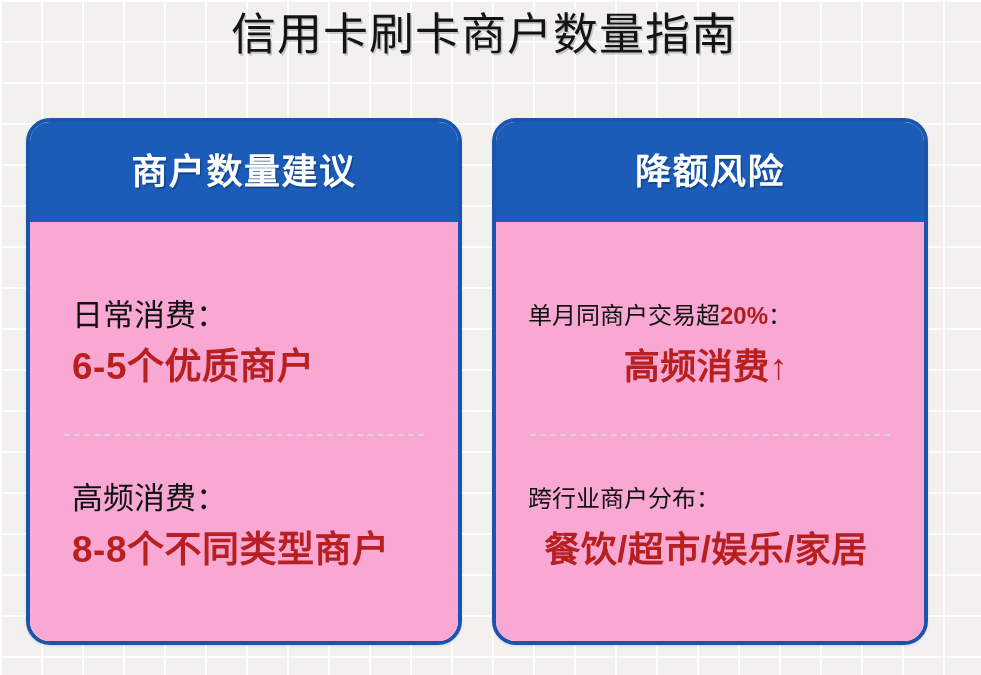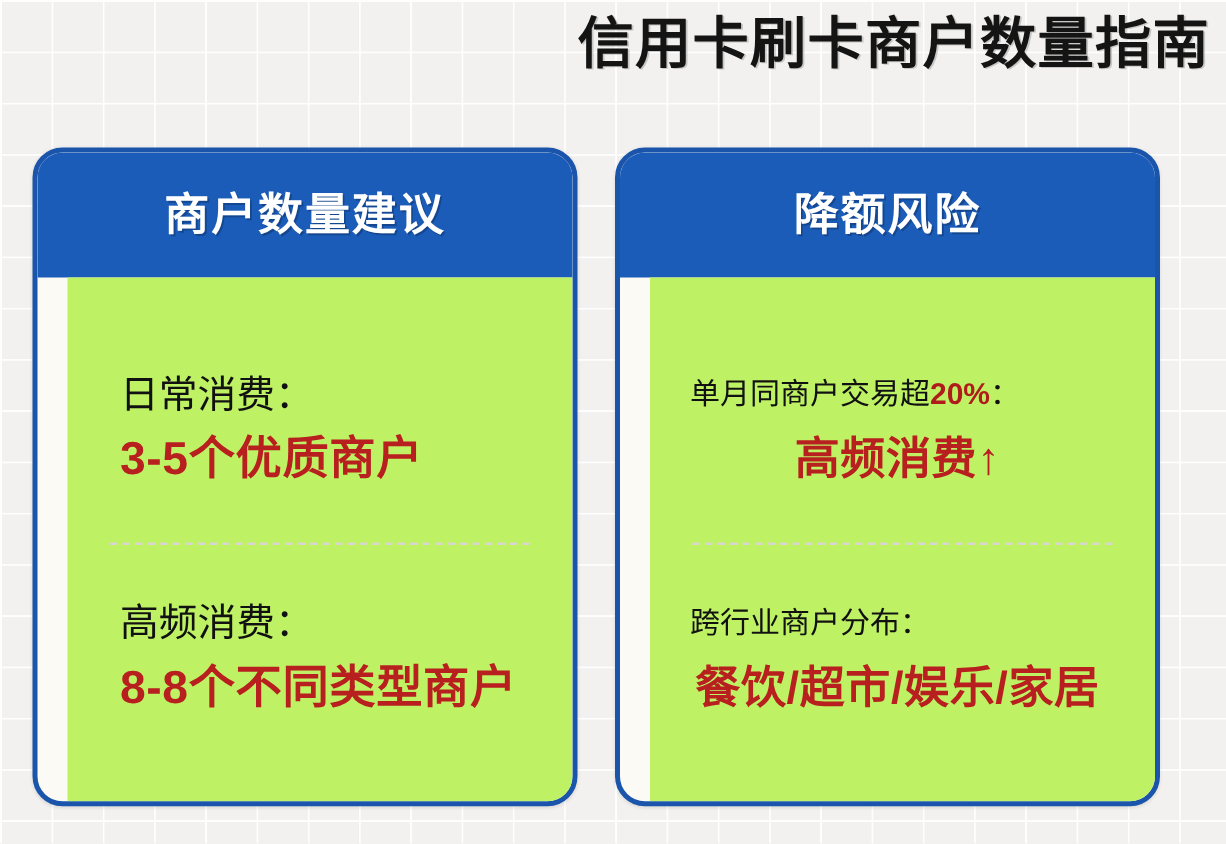--- a/index.html
+++ b/index.html
@@ -32,24 +32,24 @@
     background-position: 0 0, 0 0, 0 0, 0 0;
     box-sizing: border-box;
   }
 
   
   .page-title {
     position: absolute;
     top: 4px;
     left: 0;
     width: 968px;
-    text-align: right;
+    text-align: center;
     font-size: 45px;
     line-height: 62px;
-    font-weight: 700;
+    font-weight: 400;
     color: #141414;
     letter-spacing: 1px;
     text-shadow: 1.5px 1.5px 0 rgba(120,120,120,0.35);
     white-space: nowrap;
   }
 
   
   .cards {
     position: absolute;
     top: 118px;
@@ -87,26 +87,25 @@
     font-size: 36px;
     font-weight: 700;
     letter-spacing: 1.5px;
     line-height: 44px;
     text-shadow: 1.5px 1.5px 0 rgba(0,0,0,0.22);
     white-space: nowrap;
   }
 
   .card-body {
     flex: 1 1 auto;
-    background: #bef264;
+    background: #f9a8d4;
     display: flex;
     flex-direction: column;
     padding: 30px 0 24px 0;
     box-sizing: border-box;
-    margin-left: 24px;
   }
 
   .entry {
     flex: 1 1 0;
     display: flex;
     flex-direction: column;
     justify-content: center;
     padding: 0 34px;
     box-sizing: border-box;
   }
@@ -167,21 +166,21 @@
     <div class="card card-left">
       <div class="card-header">
         <div class="card-header-title">商户数量建议</div>
       </div>
       <div class="card-body">
 
         <div class="entry">
           <div class="entry-label">
             <span>日常消费：</span>
           </div>
-          <div class="entry-value">3-5个优质商户</div>
+          <div class="entry-value">6-5个优质商户</div>
         </div>
 
         <div class="divider"></div>
 
         <div class="entry">
           <div class="entry-label">
             <span>高频消费：</span>
           </div>
           <div class="entry-value">8-8个不同类型商户</div>
         </div>

